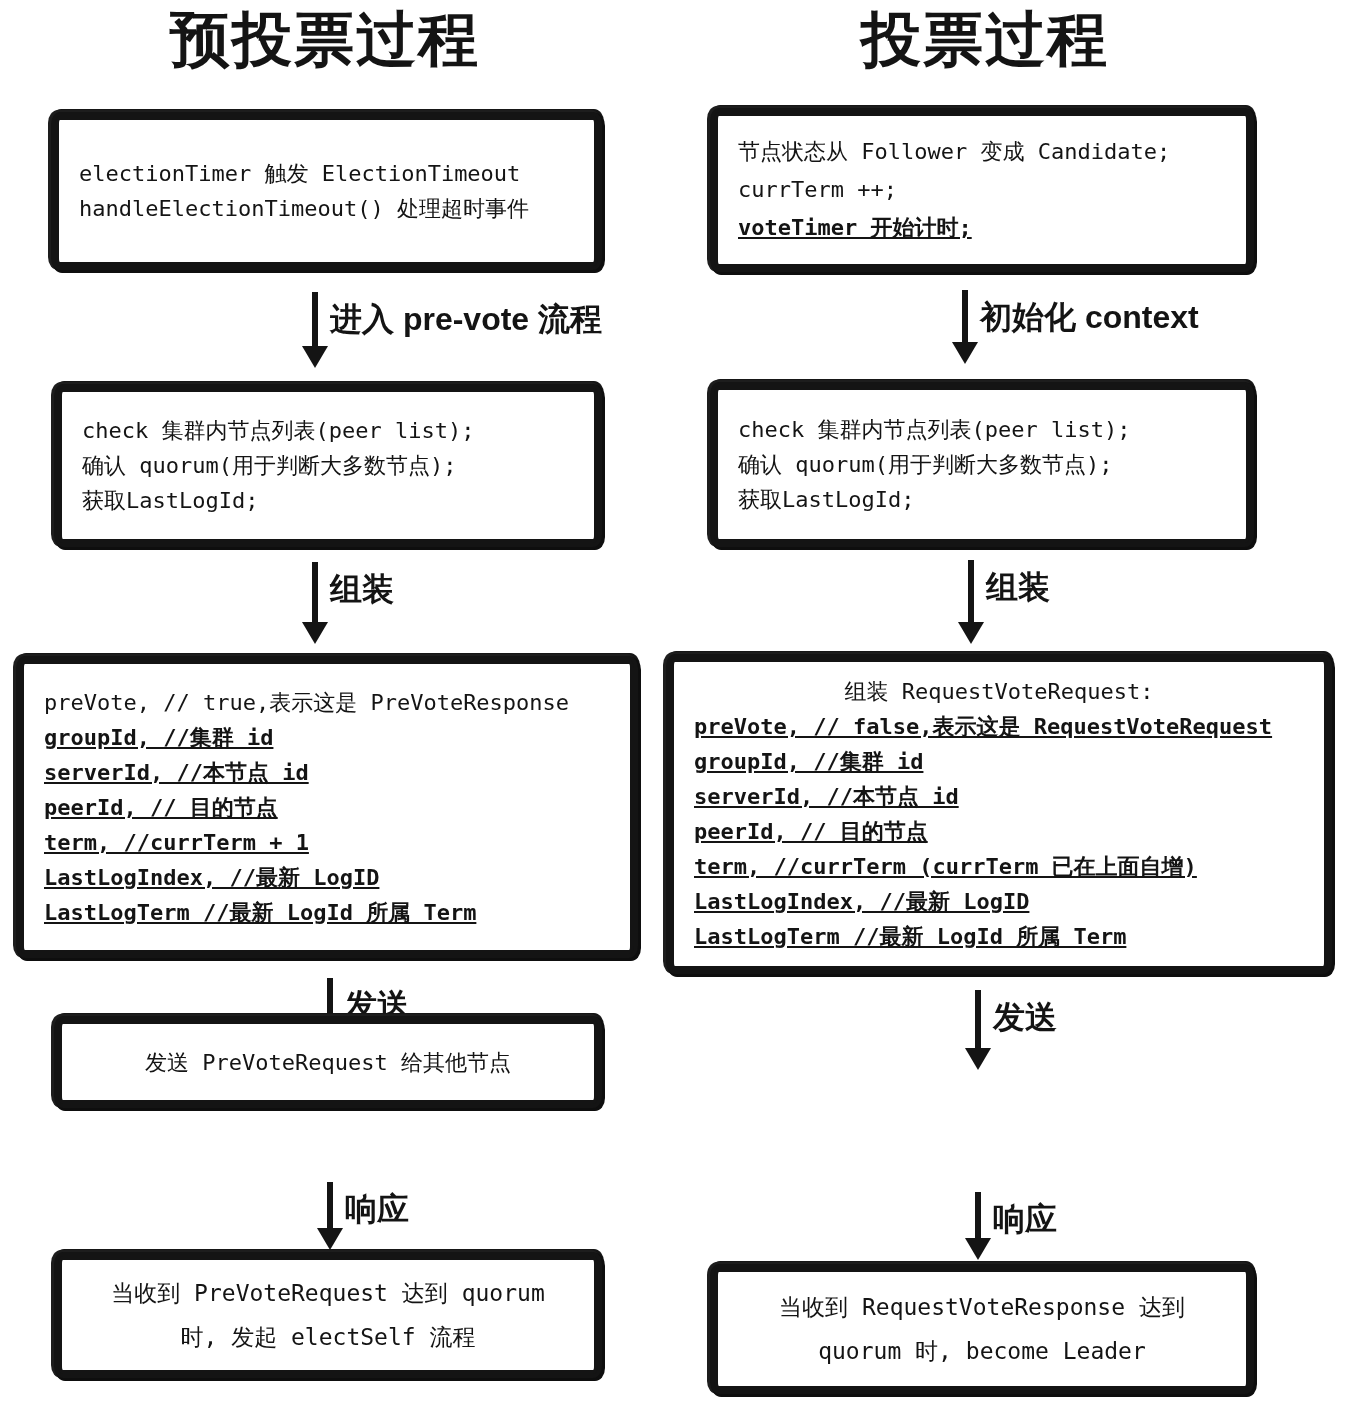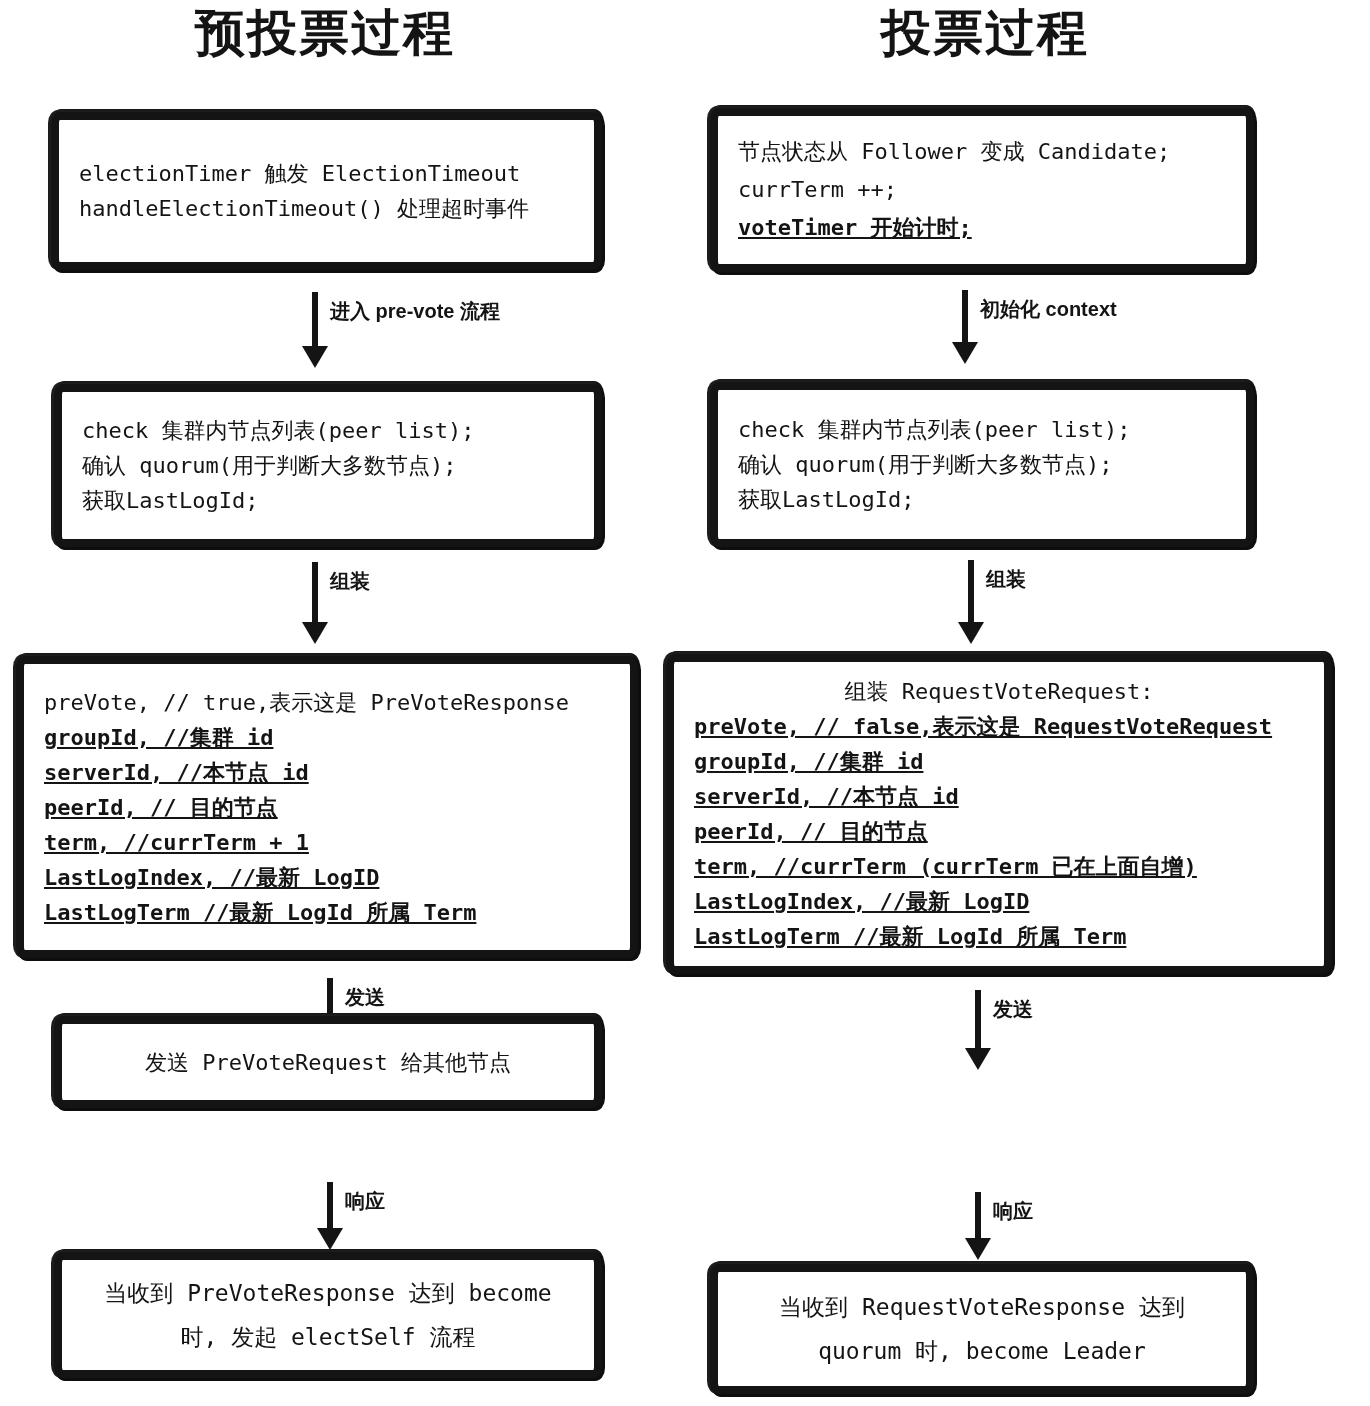--- a/index.html
+++ b/index.html
@@ -11,21 +11,21 @@
     background:var(--bg);
     color:var(--ink);
     overflow:hidden;
     font-family:"DejaVu Sans Mono", monospace;
   }
   .col-title {
     position:absolute;
     text-align:center;
     font-family:"Liberation Sans", sans-serif;
     font-weight:800;
-    font-size:50px;
+    font-size:60px;
     letter-spacing:2px;
     color:var(--ink);
   }
   .sketch-box {
     position:absolute;
     background:var(--bg);
     border:4px solid var(--ink);
     border-radius:5px/8px;
     box-shadow:
       0 0 0 4px var(--ink),
@@ -59,21 +59,21 @@
     position:absolute; left:-10px; bottom:0;
     width:0; height:0;
     border-left:13px solid transparent;
     border-right:13px solid transparent;
     border-top:22px solid var(--ink);
   }
   .v-arrow .alabel {
     position:absolute; left:18px; top:6px;
     font-family:"Liberation Sans", sans-serif;
     font-weight:bold;
-    font-size:20px;
+    font-size:32px;
     white-space:nowrap;
     color:var(--ink);
   }
 </style>
 </head>
 <body>
 
 <div class="canvas">
 
   <div class="col-title" style="left:0;top:10;width:650px;">预投票过程</div>
@@ -130,21 +130,21 @@
   </div>
 
   <div class="v-arrow" style="left:327px;top:1182px;height:68px;">
     <div class="shaft"></div>
     <div class="head"></div>
     <div class="alabel">响应</div>
   </div>
 
   <div class="sketch-box box-centered lh-xl" style="left:58px;top:1256px;width:540px;height:118px;">
     <div>
-        <div class="line center">当收到 PreVoteResponse 达到 become</div>
+        <div class="line center">当收到 PreVoteRequest 达到 quorum</div>
         <div class="line center">时, 发起 electSelf 流程</div>
       </div>
   </div>
 
   <div class="col-title" style="left:710px;top:10;width:550px;">投票过程</div>
 
   <div class="sketch-box lh-lg" style="left:714px;top:112px;width:536px;height:156px;">
     <div>
         <div class="line">节点状态从 Follower 变成 Candidate;</div>
         <div class="line">currTerm ++;</div>

